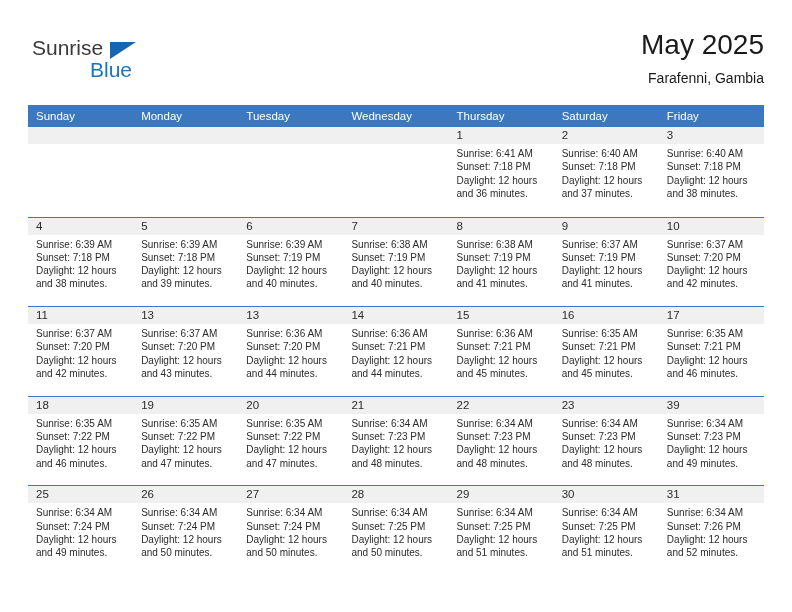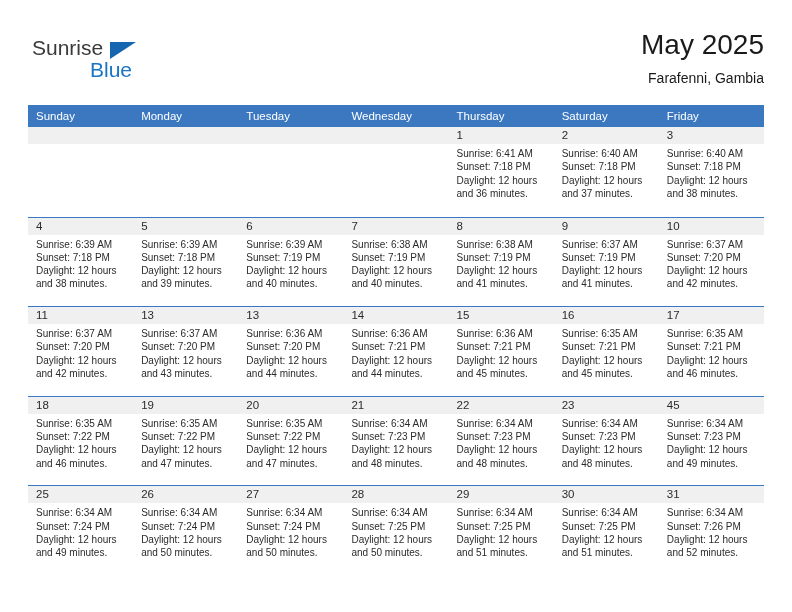--- a/index.html
+++ b/index.html
@@ -402,21 +402,21 @@
           <div class="day-cell">
             <div class="day-head">23</div>
             <div class="day-body">
               <div>Sunrise: 6:34 AM</div>
               <div>Sunset: 7:23 PM</div>
               <div>Daylight: 12 hours</div>
               <div class="dl2">and 48 minutes.</div>
             </div>
           </div>
           <div class="day-cell">
-            <div class="day-head">45</div>
+            <div class="day-head">39</div>
             <div class="day-body">
               <div>Sunrise: 6:34 AM</div>
               <div>Sunset: 7:23 PM</div>
               <div>Daylight: 12 hours</div>
               <div class="dl2">and 49 minutes.</div>
             </div>
           </div>
         </div>
         <div class="week-row">
           <div class="day-cell">

